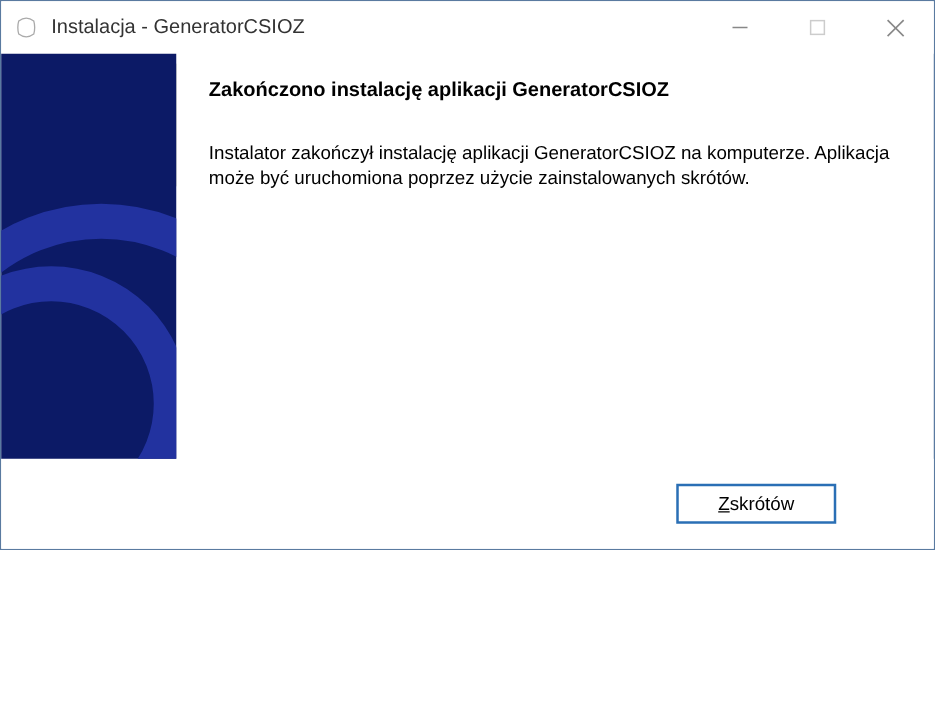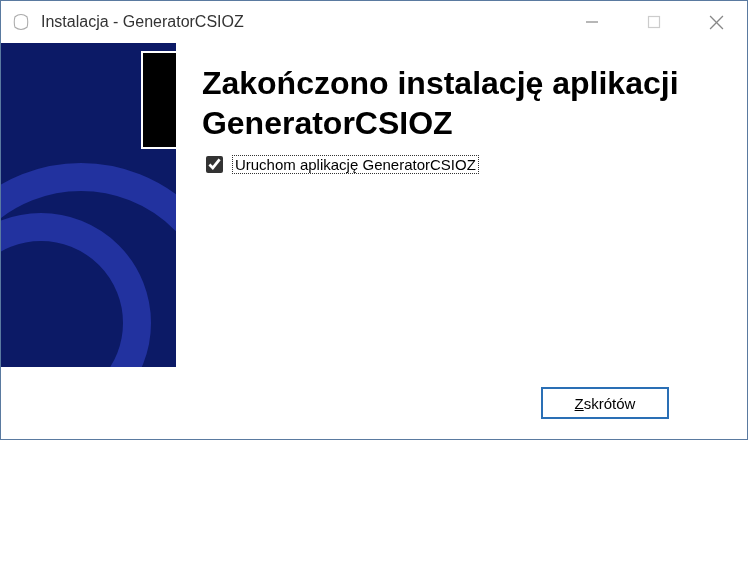--- a/index.html
+++ b/index.html
@@ -114,24 +114,24 @@
     display: flex;
     align-items: center;
     justify-content: center;
   }
   .content {
     flex: 1 1 auto;
     padding: 20px 30px 10px 26px;
     color: #000;
   }
   .content h1 {
-    font-size: 32px;
+    font-size: 16px;
     font-weight: 700;
     line-height: 1.25;
-    margin: 0 0 10px 0;
+    margin: 0 0 30px 0;
     font-family: Arial, "Segoe UI", sans-serif;
   }
   .content p {
     font-size: 15px;
     line-height: 1.35;
     margin: 0 0 18px 0;
     font-family: Tahoma, "Segoe UI", sans-serif;
   }
   .check-row {
     display: flex;
@@ -212,24 +212,21 @@
         <div class="sb-ring r1"></div>
         <div class="sb-ring r2"></div>
         <div class="sb-arrow"></div>
         <div class="sb-iconbox">
           
         </div>
       </div>
 
       <div class="content">
         <h1>Zakończono instalację aplikacji GeneratorCSIOZ</h1>
-        <div class="check-row">
-          <input type="checkbox" id="cb1" checked="" style="">
-          <label for="cb1">Uruchom aplikację GeneratorCSIOZ</label>
-        </div>
+        <p>Instalator zakończył instalację aplikacji GeneratorCSIOZ na komputerze. Aplikacja może być uruchomiona poprzez użycie zainstalowanych skrótów.</p>
       </div>
 
     </div>
 
     <div class="footer">
       <button class="btn">
         <span class="u">Z</span>
           <span>skrótów</span>
       </button>
     </div>

